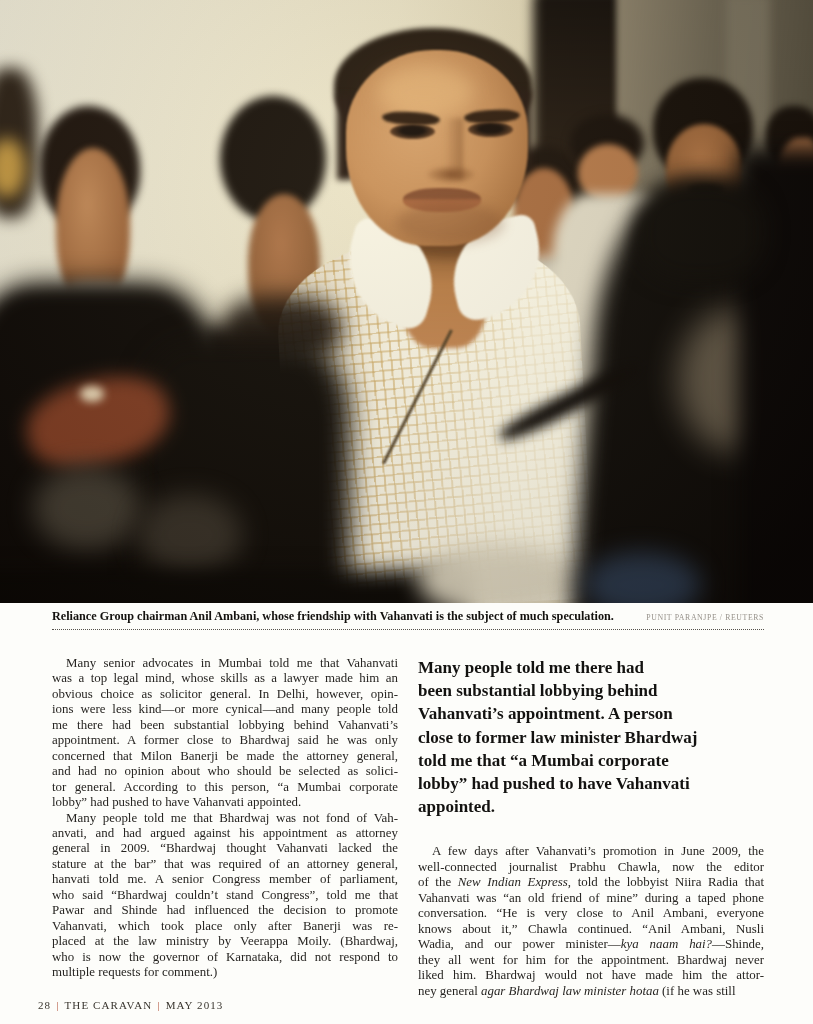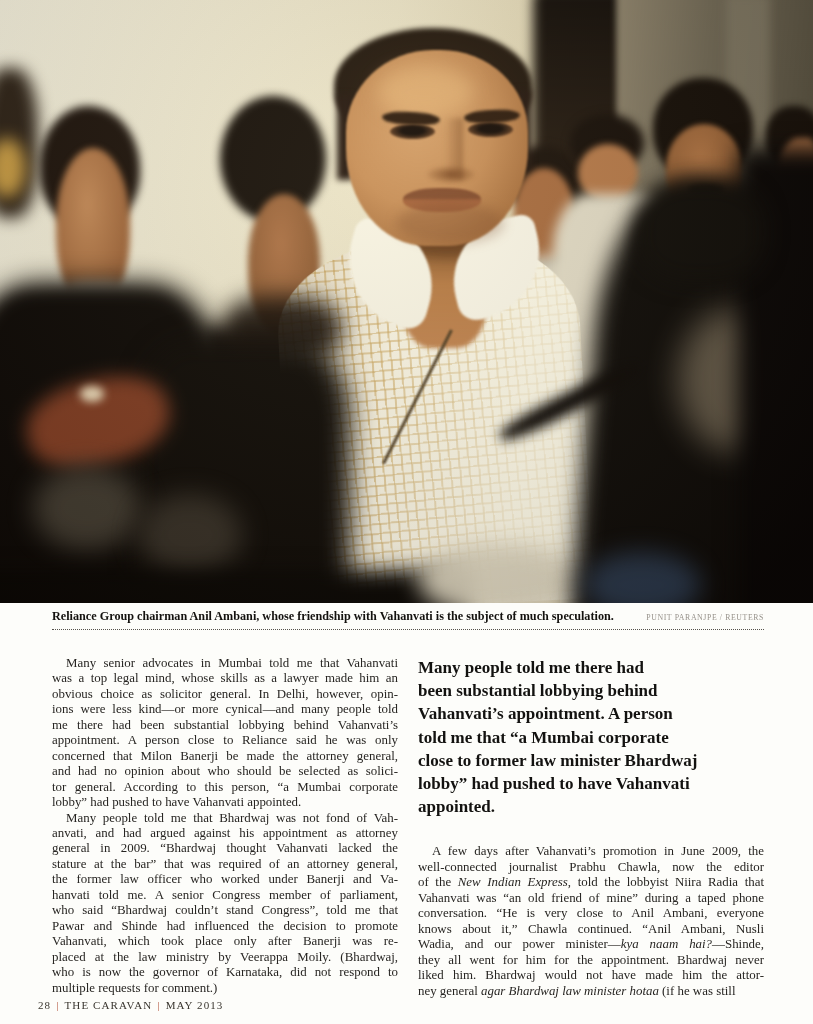--- a/index.html
+++ b/index.html
@@ -187,48 +187,47 @@
     <div class="rule"></div>
 
     <div class="cols">
       <div class="col">
         <div class="para">
             <div class="line first">Many senior advocates in Mumbai told me that Vahanvati</div>
             <div class="line">was a top legal mind, whose skills as a lawyer made him an</div>
             <div class="line">obvious choice as solicitor general. In Delhi, however, opin-</div>
             <div class="line">ions were less kind—or more cynical—and many people told</div>
             <div class="line">me there had been substantial lobbying behind Vahanvati’s</div>
-            <div class="line">appointment. A person close to Reliance said he was only</div>
+            <div class="line">appointment. A former close to Bhardwaj said he was only</div>
             <div class="line">concerned that Milon Banerji be made the attorney general,</div>
             <div class="line">and had no opinion about who should be selected as solici-</div>
             <div class="line">tor general. According to this person, “a Mumbai corporate</div>
             <div class="line last">lobby” had pushed to have Vahanvati appointed.</div>
           </div>
         <div class="para">
             <div class="line first">Many people told me that Bhardwaj was not fond of Vah-</div>
             <div class="line">anvati, and had argued against his appointment as attorney</div>
             <div class="line">general in 2009. “Bhardwaj thought Vahanvati lacked the</div>
             <div class="line">stature at the bar” that was required of an attorney general,</div>
-            <div class="line">the former law officer who worked under Banerji and Va-</div>
             <div class="line">hanvati told me. A senior Congress member of parliament,</div>
             <div class="line">who said “Bhardwaj couldn’t stand Congress”, told me that</div>
             <div class="line">Pawar and Shinde had influenced the decision to promote</div>
             <div class="line">Vahanvati, which took place only after Banerji was re-</div>
             <div class="line">placed at the law ministry by Veerappa Moily. (Bhardwaj,</div>
             <div class="line">who is now the governor of Karnataka, did not respond to</div>
             <div class="line last">multiple requests for comment.)</div>
           </div>
       </div>
       <div class="col">
         <div class="pq">
             <div class="line first">Many people told me there had</div>
             <div class="line">been substantial lobbying behind</div>
             <div class="line">Vahanvati’s appointment. A person</div>
+            <div class="line">close to former law minister Bhardwaj</div>
             <div class="line">told me that “a Mumbai corporate</div>
-            <div class="line">close to former law minister Bhardwaj</div>
             <div class="line">lobby” had pushed to have Vahanvati</div>
             <div class="line last">appointed.</div>
           </div>
         <div class="para">
             <div class="line first">A few days after Vahanvati’s promotion in June 2009, the</div>
             <div class="line">well-connected journalist Prabhu Chawla, now the editor</div>
             <div class="line"><span>of the </span><span class="it">New Indian Express</span><span>, told the lobbyist Niira Radia that</span></div>
             <div class="line">Vahanvati was “an old friend of mine” during a taped phone</div>
             <div class="line">conversation. “He is very close to Anil Ambani, everyone</div>
             <div class="line">knows about it,” Chawla continued. “Anil Ambani, Nusli</div>

